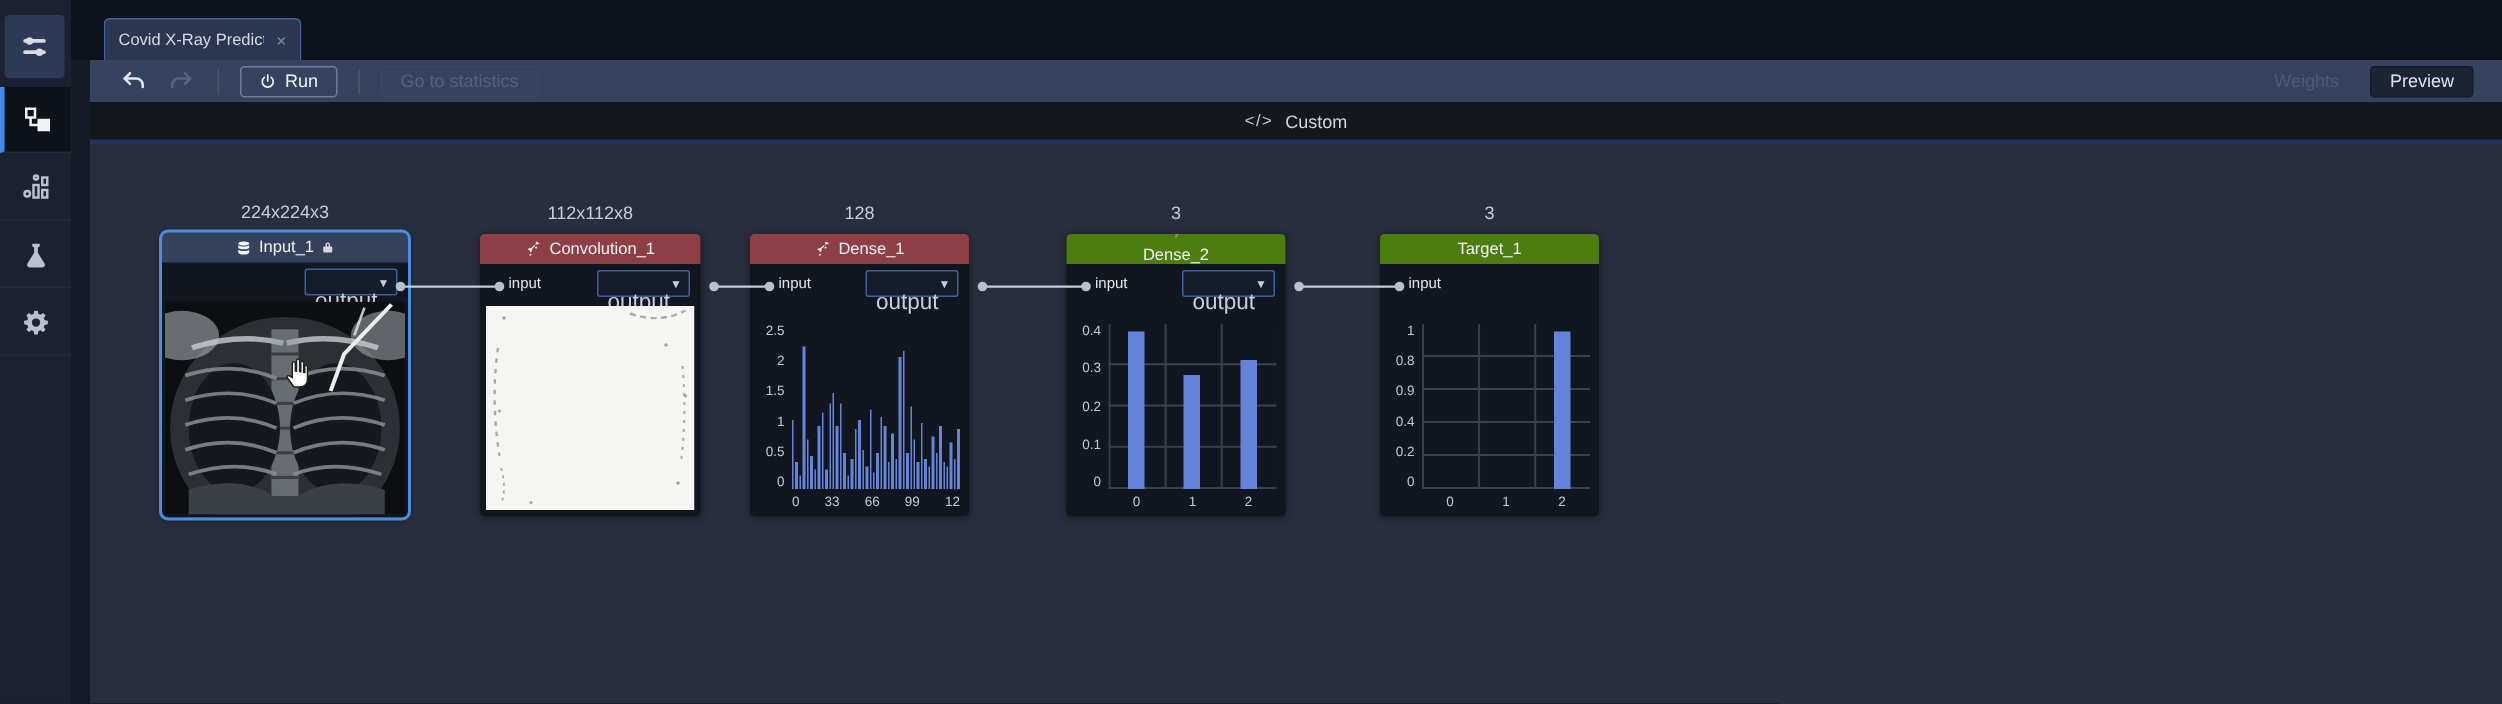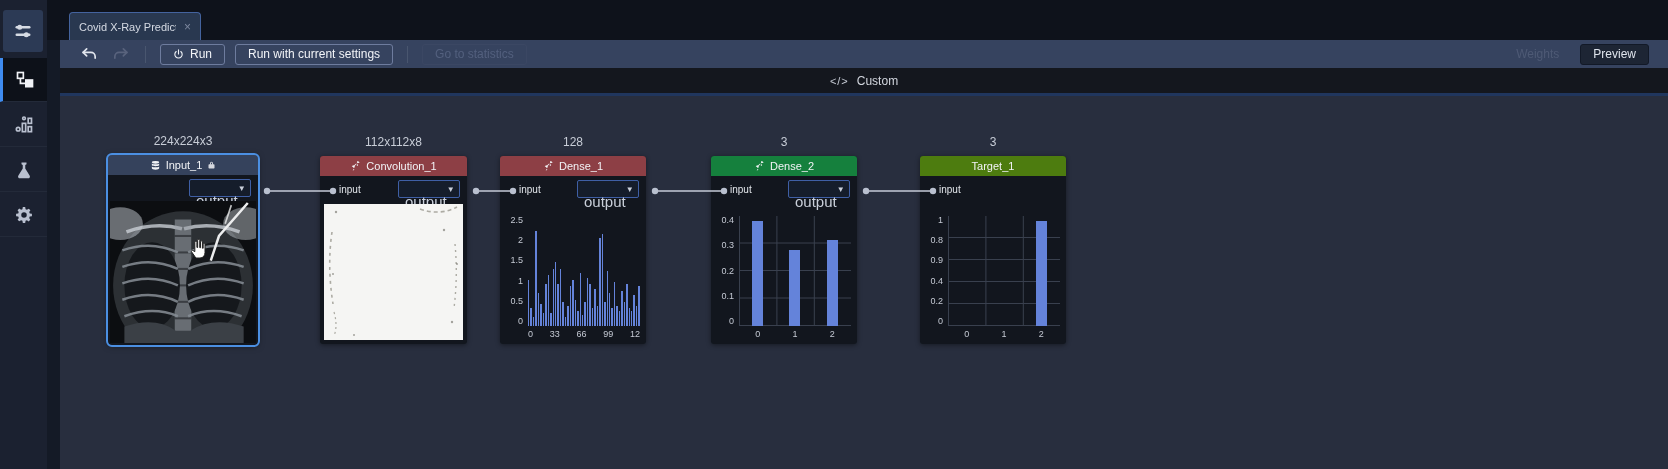--- a/index.html
+++ b/index.html
@@ -229,44 +229,41 @@
     <svg class="tb-icon disabled">
         <use href="#i-redo"></use>
       </svg>
     <div class="tb-sep"></div>
     <button class="tb-btn">
       <svg>
           <use href="#i-power"></use>
         </svg>
       <span>Run</span>
     </button>
-    <button class="tb-btn">
-      <span>Run with current settings</span>
-    </button>
     <div class="tb-sep"></div>
     <button class="tb-btn ghost-disabled">
       <span>Go to statistics</span>
     </button>
     <div class="tb-spacer"></div>
     <span class="tb-text-disabled">Weights</span>
     <button class="tb-btn dark">
       <span>Preview</span>
     </button>
   </div>
 
   <div class="cats">
     <div class="cat b-blue2">
       <span class="code-glyph">&lt;/&gt;</span>
       <span>Custom</span>
     </div>
   </div>
 
   <div class="canvas">
 
-    <div class="node-wrap" style="left:48px; top:38px; width:150px;justify-content:flex-end;">
+    <div class="node-wrap" style="left:48px; top:38px; width:164px;justify-content:flex-end;">
       <div class="dim-label">224x224x3</div>
       <div class="node-card selected" style="height:190px;">
         <div class="node-header" style="background-color: rgb(53, 66, 92);">
           <svg>
               <use href="#i-db"></use>
             </svg>
           <span>Input_1</span>
           <svg class="lock">
               <use href="#i-lock"></use>
             </svg>
@@ -443,21 +440,21 @@
                 <div>12</div>
               </div>
           </div>
         </div>
       </div>
     </div>
 
     <div class="node-wrap" style="left:651px; top:39px; width:146px;">
       <div class="dim-label">3</div>
       <div class="node-card" style="height:188px;">
-        <div class="node-header" style="background-color: #15803d;">
+        <div class="node-header" style="background-color: #4d7c0f; flex-direction: column;">
           <svg>
               <use href="#i-rocket"></use>
             </svg>
           <span>Dense_2</span>
         </div>
         <div class="io-row">
           <span class="io-input">input</span>
           <div class="io-spacer"></div>
           <div class="dropdown">
             <span class="dd-label">output</span>

